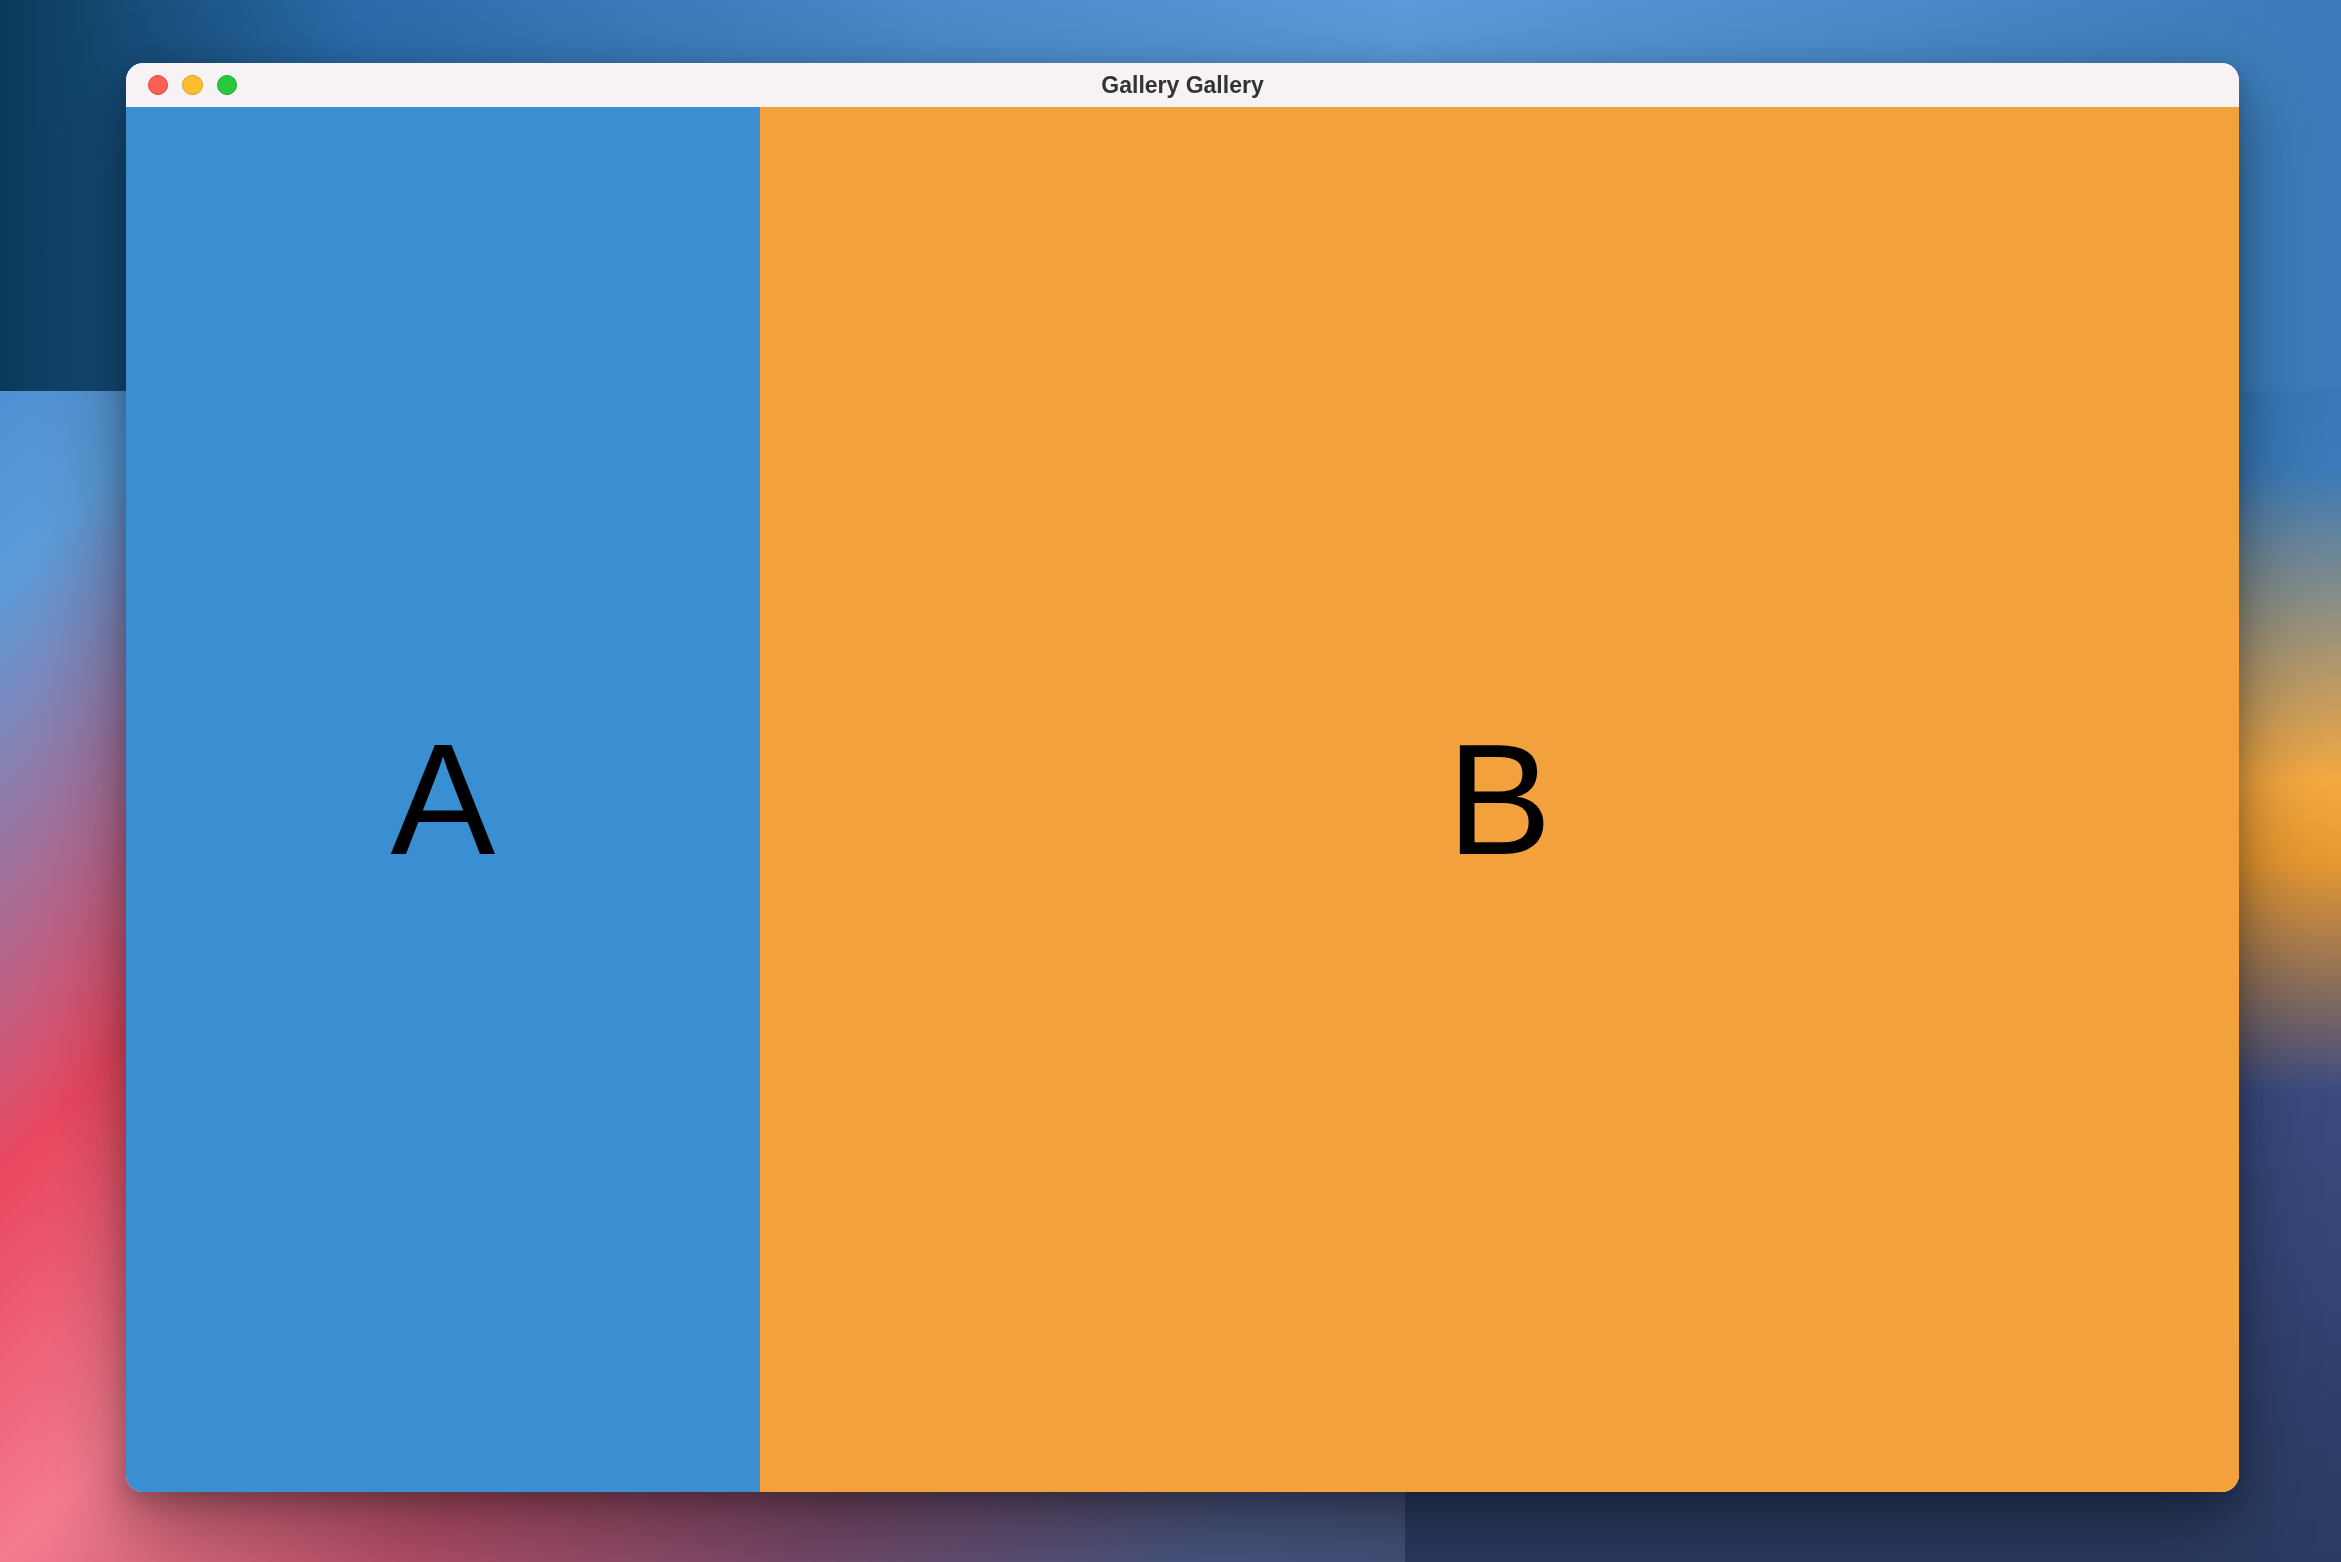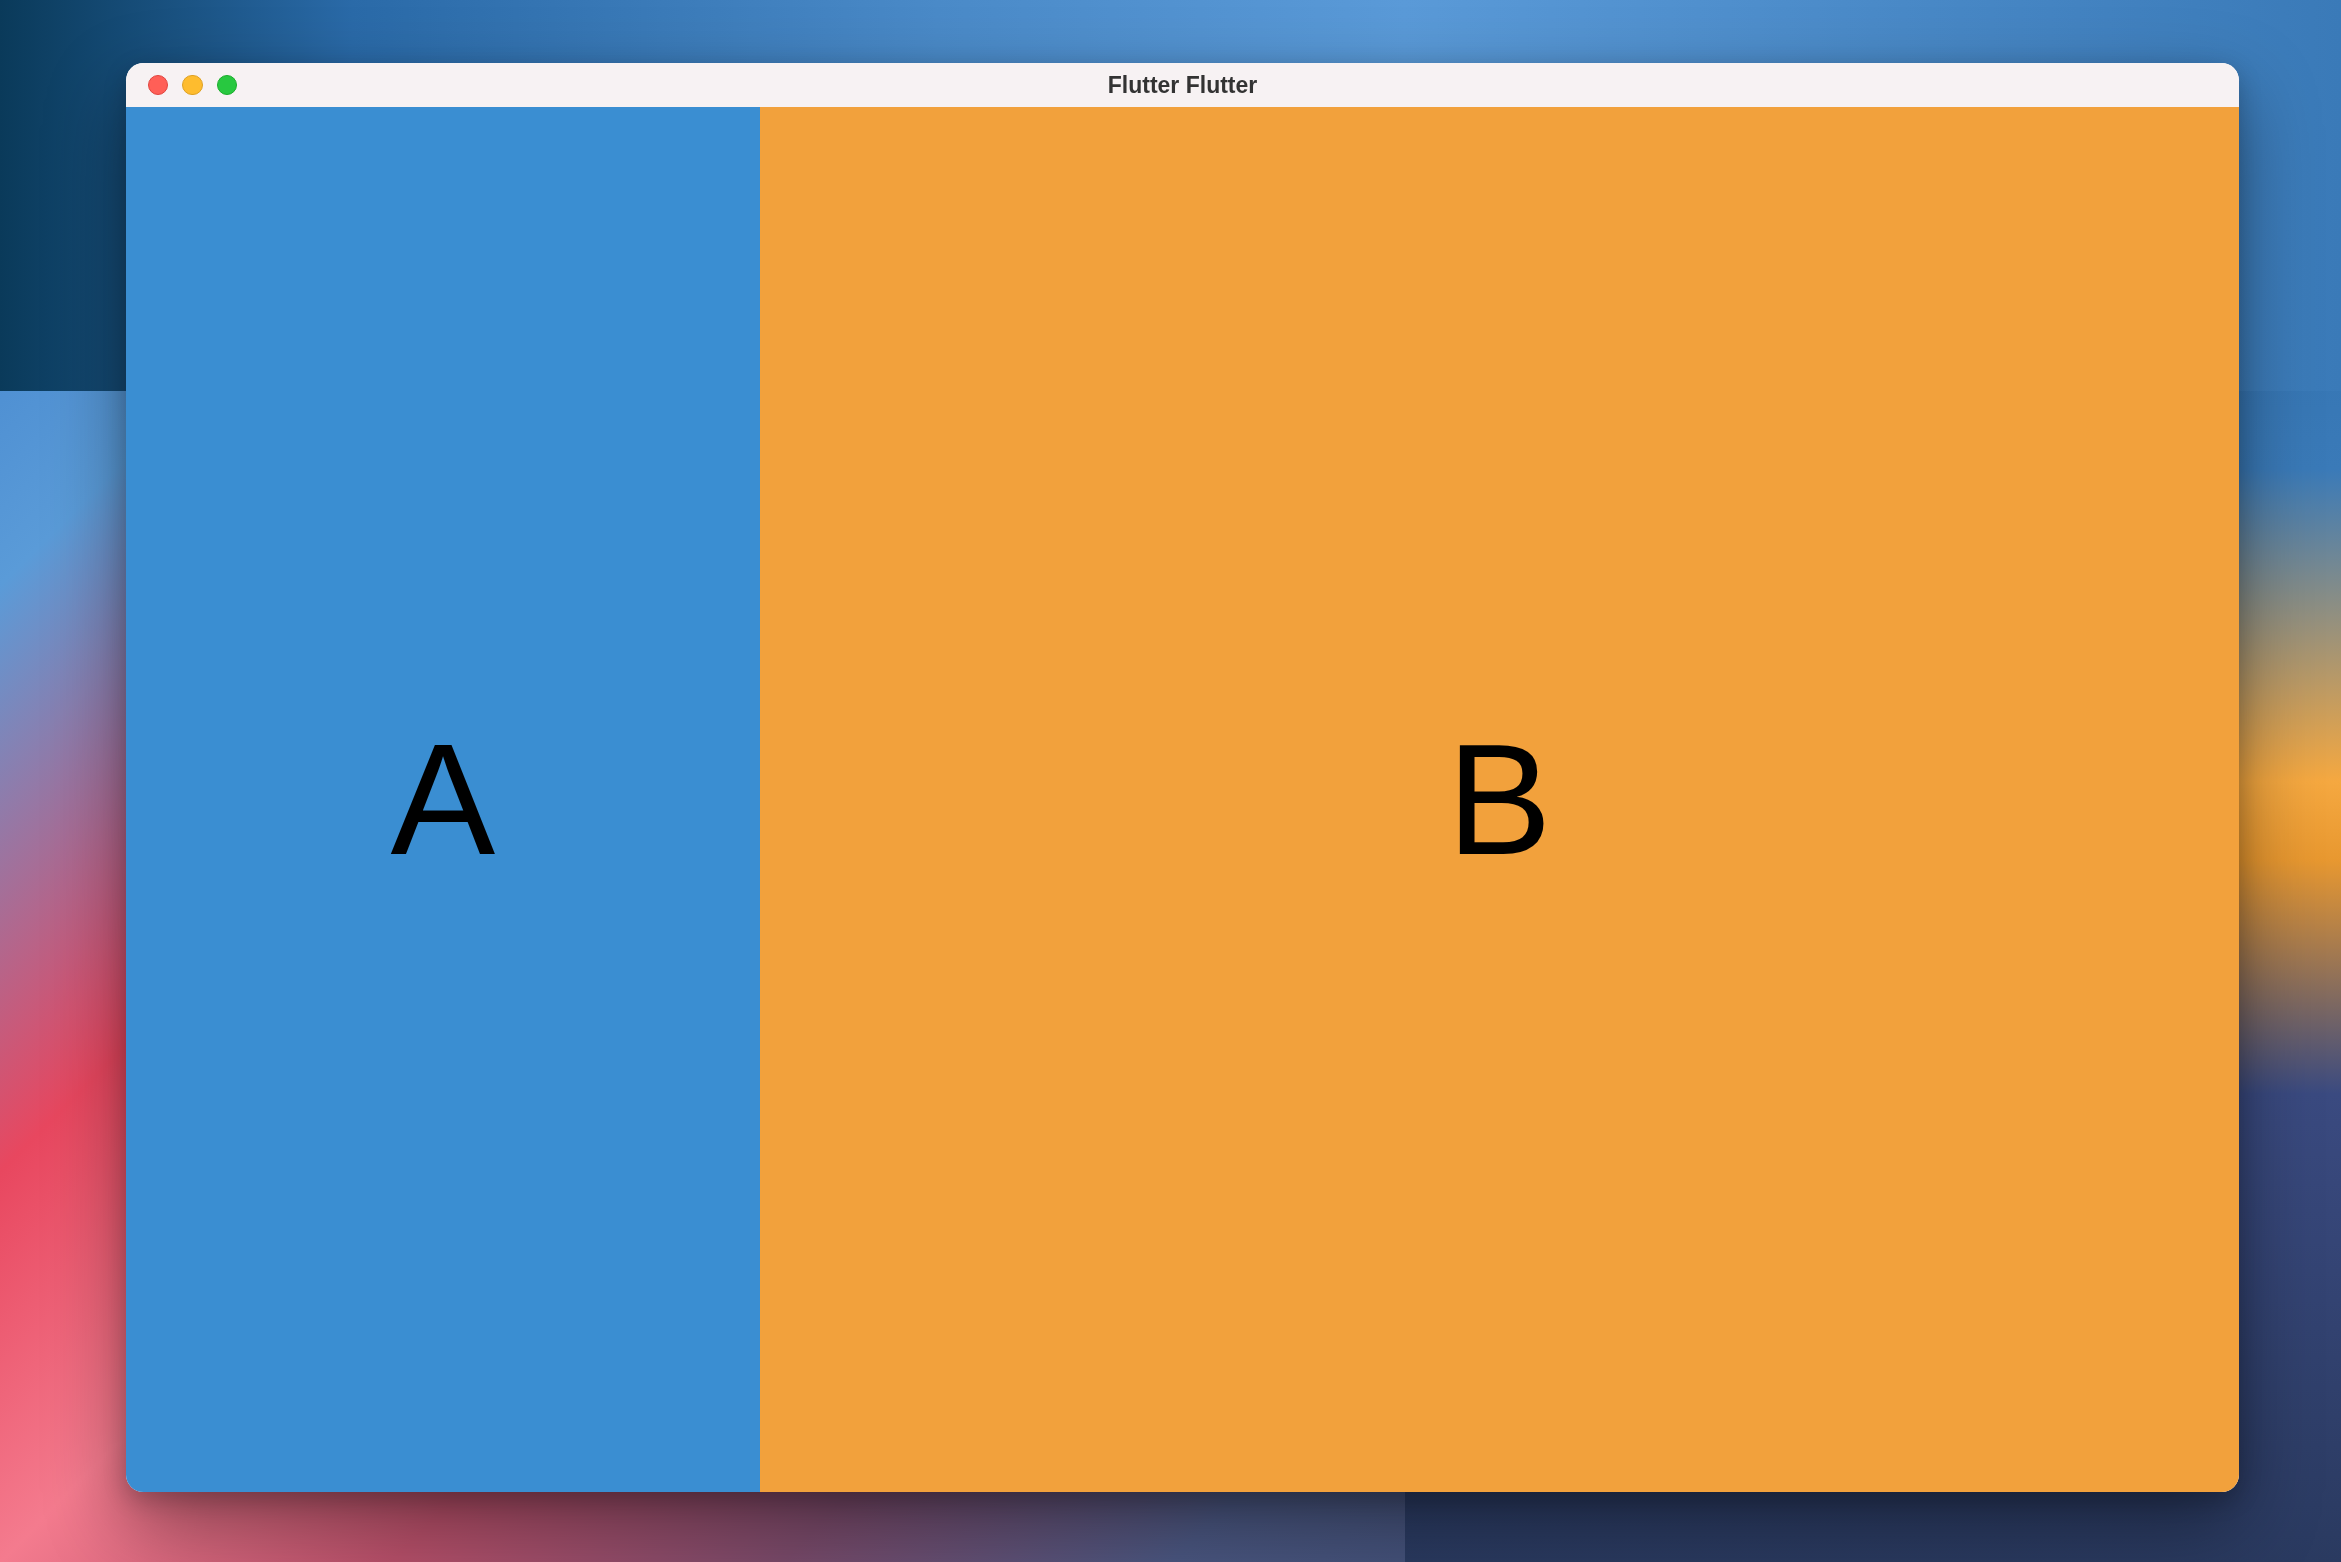--- a/index.html
+++ b/index.html
@@ -162,21 +162,21 @@
 
 <div class="desktop-background"></div>
 
 <div class="app-window">
   <div class="titlebar">
     <div class="traffic-lights">
       <div class="traffic-light close"></div>
       <div class="traffic-light minimize"></div>
       <div class="traffic-light zoom"></div>
     </div>
-    <div class="window-title">Flutter Flutter</div>
+    <div class="window-title">Gallery Gallery</div>
   </div>
 
   <div class="content-area">
     <div class="panel-a">
       <span class="panel-label">A</span>
     </div>
     <div class="panel-b">
       <span class="panel-label">B</span>
     </div>
   </div>

